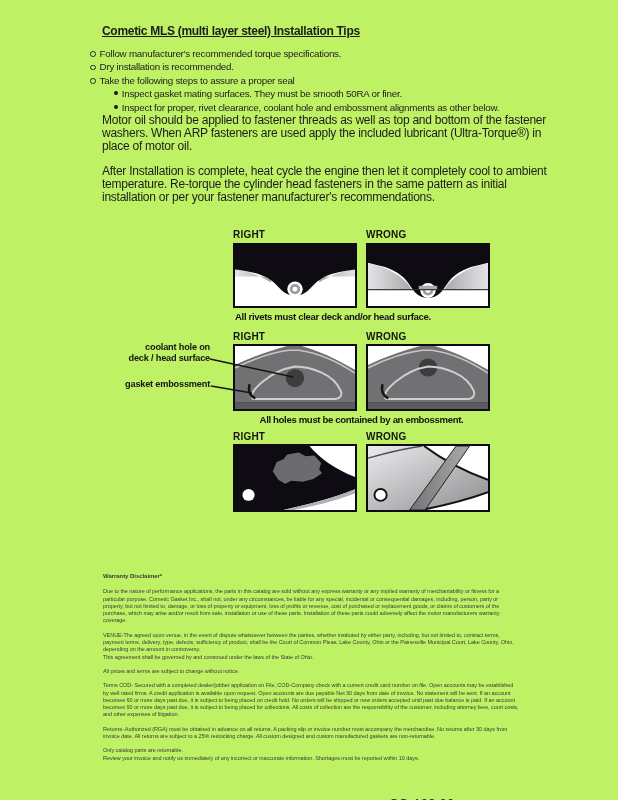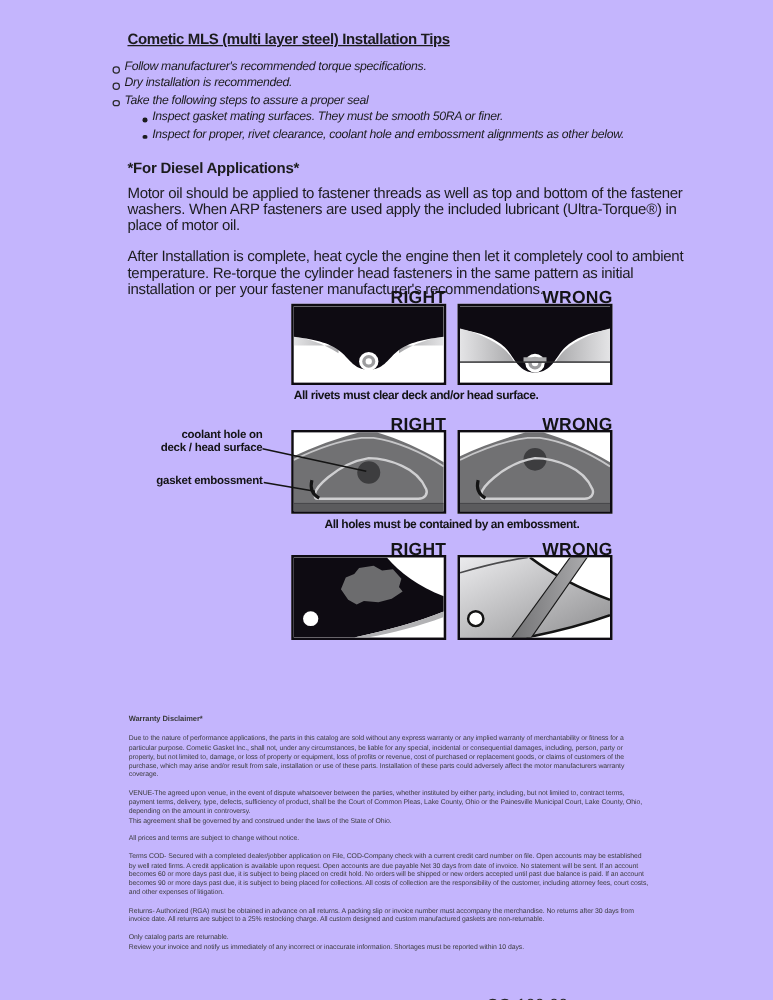--- a/index.html
+++ b/index.html
@@ -1,33 +1,33 @@
 <!DOCTYPE html>
 <html><head>
 <meta charset="utf-8">
 <style>
   html,body{margin:0;padding:0;background:#ffffff;}
-  .page{position:relative;width:618px;height:800px;background:#c4b5fd;overflow:hidden;
+  .page{position:relative;width:618px;height:800px;background:#bef264;overflow:hidden;
         font-family:"Liberation Sans",sans-serif;color:#1c1c1e;}
   
   .content{position:absolute;left:88px;top:24px;width:462px;}
   .title{margin-left:14px;font-size:12px;font-weight:bold;letter-spacing:-0.3px;
          text-decoration:underline;margin-bottom:9px;}
   .blist{font-size:9.8px;letter-spacing:-0.25px;line-height:13.4px;}
-  .brow{display:flex;align-items:center;font-style:italic;}
+  .brow{display:flex;align-items:flex-start;}
   .b-circ{flex:0 0 auto;width:3.6px;height:3.6px;border:1px solid #2a2a2c;border-radius:50%;
           margin:4.2px 4px 0 2px;}
   .brow.sub{margin-left:24px;}
   .b-dot{flex:0 0 auto;width:3.8px;height:3.8px;background:#1c1c1e;border-radius:50%;
          margin:4.2px 4px 0 2px;}
   .diesel-h{margin:13px 0 7px 14px;font-size:12px;font-weight:bold;letter-spacing:-0.2px;}
   .para{margin:0 0 11px 14px;width:448px;font-size:12px;letter-spacing:-0.25px;line-height:13.2px;}
   .note{margin:2px 0 0 14px;font-size:9.8px;letter-spacing:-0.25px;}
   
-  .d-label{position:absolute;width:124px;text-align:right;font-size:14px;font-weight:600;
+  .d-label{position:absolute;width:124px;text-align:left;font-size:10px;font-weight:600;
            letter-spacing:0.2px;color:#141416;}
   .panel{position:absolute;width:124px;border:2px solid #0e0b12;box-sizing:border-box;background:#fff;}
   .panel svg{display:block;width:100%;height:100%;}
   .caption{position:absolute;font-size:9.6px;font-weight:bold;letter-spacing:-0.35px;color:#141416;
            line-height:11.5px;}
   .callout{position:absolute;left:55px;width:155px;text-align:right;font-size:9.2px;font-weight:600;
            letter-spacing:-0.2px;line-height:11px;color:#141416;}
   .pointer-overlay{position:absolute;left:200px;top:350px;width:115px;height:50px;pointer-events:none;}
   
   .warranty{position:absolute;left:103px;top:573px;width:416px;font-size:5.5px;letter-spacing:-0.05px;
@@ -83,21 +83,20 @@
       <div class="brow sub">
         <span class="b-dot"></span>
         <span>Inspect gasket mating surfaces.  They must be smooth 50RA or finer.</span>
       </div>
       <div class="brow sub">
         <span class="b-dot"></span>
         <span>Inspect for proper, rivet clearance, coolant hole and embossment alignments as other below.</span>
       </div>
     </div>
 
-    <div class="diesel-h">*For Diesel Applications*</div>
     <p class="para">Motor oil should be applied to fastener threads as well as top and bottom of the fastener washers. When ARP fasteners are used apply the included lubricant (Ultra-Torque®) in place of motor oil.</p>
     <p class="para">After Installation is complete, heat cycle the engine then let it completely cool to ambient temperature. Re-torque the cylinder head fasteners in the same pattern as initial installation or per your fastener manufacturer's recommendations.</p>
   </div>
 
   <div class="d-label" style="left:233px;top:229px">RIGHT</div>
   <div class="d-label" style="left:366px;top:229px">WRONG</div>
 
   <div class="panel" style="left:233px;top:243px;height:65px">
     <svg viewBox="0 0 124 65" preserveAspectRatio="none">
       <rect width="124" height="65" fill="#ffffff"></rect>

